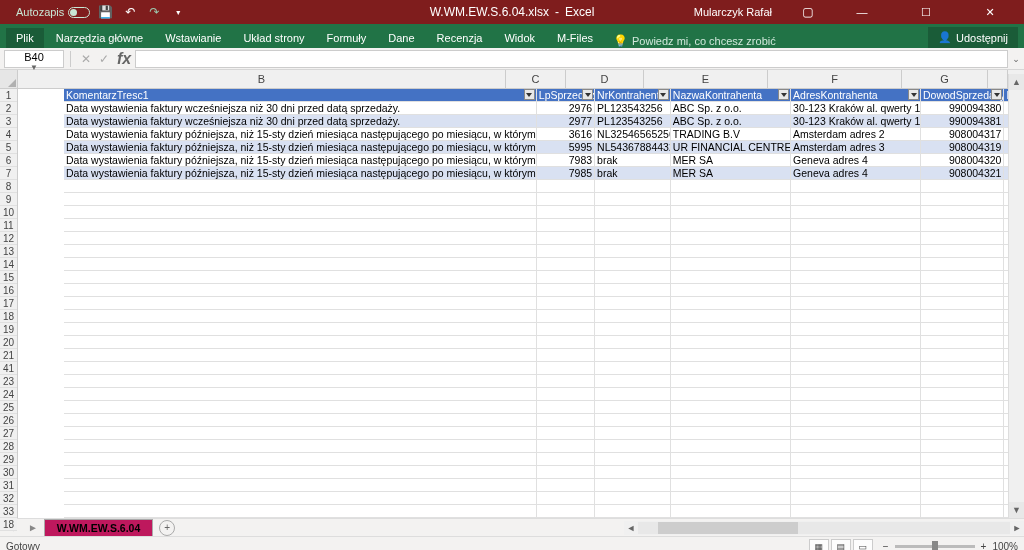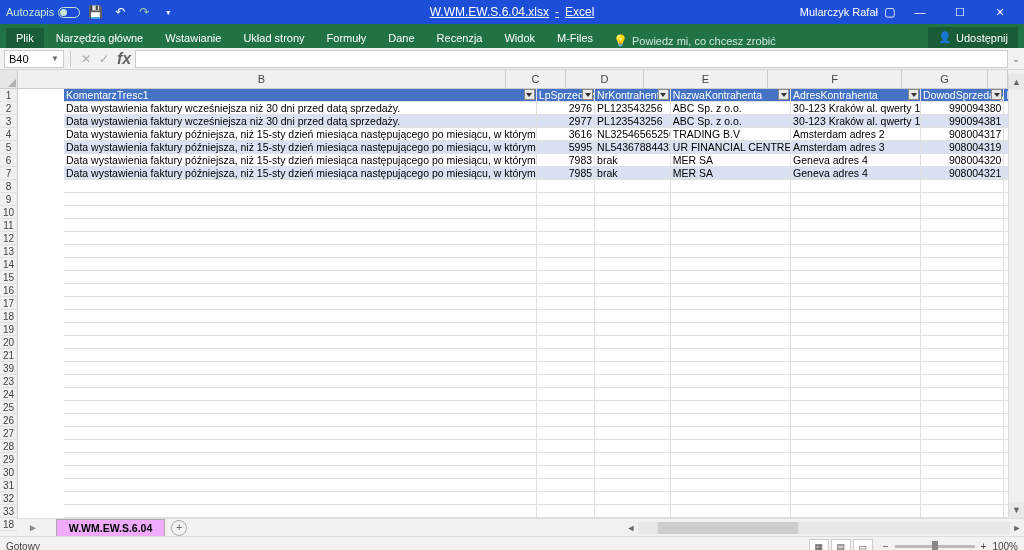--- a/index.html
+++ b/index.html
@@ -1,39 +1,39 @@
 <!DOCTYPE html>
 <html><head>
 <meta charset="utf-8">
 <style>
 * { margin: 0; padding: 0; box-sizing: border-box; font-family: "Segoe UI", Tahoma, sans-serif; }
 body { width: 1024px; height: 550px; overflow: hidden; background: #fff; font-size: 11px; }
 
 
-.titlebar { height: 24px; background: #1d4ed8; display: flex; align-items: center; color: #fff; padding: 0 6px; }
+.titlebar { height: 24px; background: #7f1d1d; display: flex; align-items: center; color: #fff; padding: 0 16px; }
 .titlebar .left { display: flex; align-items: center; gap: 8px; }
 .titlebar .autosave { font-size: 11px; color: #c8e6d4; display: flex; align-items: center; gap: 4px; }
 .toggle { width: 22px; height: 11px; border: 1px solid #c8e6d4; border-radius: 6px; position: relative; }
 .toggle::after { content: ""; position: absolute; width: 7px; height: 7px; background: #c8e6d4; border-radius: 50%; top: 1px; left: 1px; }
 .titlebar .qat-icon { width: 16px; height: 16px; display: inline-flex; align-items: center; justify-content: center; color: #fff; font-size: 12px; cursor: pointer; }
-.titlebar .center { position: absolute; left: 50%; transform: translateX(-50%); font-size: 12px; display: flex; gap: 6px; text-decoration: underline; }
-.titlebar .right { margin-left: auto; display: flex; align-items: center; gap: 4px; }
+.titlebar .center { position: absolute; left: 50%; transform: translateX(-50%); font-size: 12px; display: flex; gap: 6px; }
+.titlebar .right { margin-left: auto; display: flex; align-items: center; gap: 28px; }
 .titlebar .winbtn { width: 36px; height: 24px; display: flex; align-items: center; justify-content: center; color: #fff; cursor: pointer; }
 
 
 .ribbon-tabs { height: 24px; background: #217346; display: flex; align-items: flex-end; padding: 0 6px; gap: 2px; color: #fff; }
 .ribbon-tabs .tab { padding: 4px 10px; font-size: 11px; cursor: pointer; }
 .ribbon-tabs .tab.file { background: #1a5c38; }
 .ribbon-tabs .tellme { margin-left: 8px; color: #d0e8db; display: flex; align-items: center; gap: 4px; }
 .ribbon-tabs .bulb { font-size: 12px; }
 .ribbon-tabs .share { margin-left: auto; background: #1a5c38; padding: 4px 10px; display: flex; align-items: center; gap: 4px; cursor: pointer; }
 
 
 .formula-bar { height: 22px; background: #f3f2f1; border-bottom: 1px solid #d6d6d6; display: flex; align-items: center; }
-.name-box { width: 60px; height: 18px; border: 1px solid #ccc; background: #fff; font-size: 11px; padding: 0 4px; display: flex; align-items: center; justify-content: space-between; margin-left: 4px; }
+.name-box { width: 60px; height: 18px; border: 1px solid #ccc; background: #fff; font-size: 11px; padding: 0 4px; display: flex; align-items: center; justify-content: space-between; margin-left: 4px; flex-direction: column; }
 .name-box .dd { font-size: 8px; color: #666; }
 .fb-sep { width: 1px; height: 16px; background: #ccc; margin: 0 6px; }
 .fb-btn { width: 18px; color: #aaa; text-align: center; font-size: 12px; cursor: pointer; }
 .fx { font-style: italic; font-weight: bold; color: #666; font-size: 16px; margin: 0 4px; }
 .formula-input { flex: 1; height: 18px; border: 1px solid #ccc; background: #fff; font-size: 11px; padding: 0 4px; }
 .formula-expand { width: 16px; color: #666; font-size: 9px; text-align: center; cursor: pointer; }
 
 
 .grid-wrap { position: relative; height: 448px; display: flex; }
 .row-headers { width: 18px; background: #f0f0f0; border-right: 1px solid #ccc; }
@@ -54,21 +54,21 @@
 .vscroll { position: absolute; right: 0; top: 74px; width: 16px; height: 444px; background: #f0f0f0; border-left: 1px solid #ddd; }
 .vscroll .arrow { height: 16px; text-align: center; font-size: 9px; color: #666; line-height: 16px; background: #e8e8e8; cursor: pointer; }
 .vscroll .track { height: 412px; position: relative; }
 
 
 .colB { width: 488px; } .colC { width: 60px; } .colD { width: 78px; } .colE { width: 124px; } .colF { width: 134px; } .colG { width: 86px; } .colH { width: 20px; }
 
 
 .sheet-bar { height: 18px; background: #f3f2f1; border-top: 1px solid #ddd; display: flex; align-items: center; font-size: 10px; }
 .sheet-nav { padding: 0 6px; color: #888; cursor: pointer; }
-.sheet-tab { padding: 2px 12px; background: #f0abfc; border: 1px solid #aaa; border-bottom: none; font-weight: bold; font-size: 10.5px; cursor: pointer; margin-left: 12px; }
+.sheet-tab { padding: 2px 12px; background: #be185d; border: 1px solid #aaa; border-bottom: none; font-weight: bold; font-size: 10.5px; cursor: pointer; }
 .sheet-add { width: 16px; height: 16px; border: 1px solid #aaa; border-radius: 50%; margin-left: 6px; text-align: center; line-height: 13px; color: #666; cursor: pointer; }
 .hscroll { margin-left: auto; width: 400px; height: 14px; background: #f0f0f0; display: flex; align-items: center; }
 .hscroll .harrow { width: 14px; text-align: center; font-size: 9px; color: #666; cursor: pointer; }
 .hscroll .htrack { flex: 1; height: 12px; background: #e8e8e8; position: relative; }
 .hscroll .hthumb { position: absolute; left: 20px; width: 140px; height: 12px; background: #cdcdcd; }
 
 
 .status-bar { height: 20px; background: #f3f2f1; border-top: 1px solid #ddd; display: flex; align-items: center; padding: 0 6px; font-size: 10px; color: #444; }
 .status-bar .views { margin-left: auto; display: flex; gap: 2px; }
 .status-bar .vbtn { width: 20px; height: 16px; border: 1px solid #ccc; background: #fdfdfd; cursor: pointer; display: flex; align-items: center; justify-content: center; font-size: 9px; }
@@ -155,21 +155,21 @@
         <div class="rh">12</div>
         <div class="rh">13</div>
         <div class="rh">14</div>
         <div class="rh">15</div>
         <div class="rh">16</div>
         <div class="rh">17</div>
         <div class="rh">18</div>
         <div class="rh">19</div>
         <div class="rh">20</div>
         <div class="rh">21</div>
-        <div class="rh">39</div>
+        <div class="rh">41</div>
         <div class="rh">23</div>
         <div class="rh">24</div>
         <div class="rh">25</div>
         <div class="rh">26</div>
         <div class="rh">27</div>
         <div class="rh">28</div>
         <div class="rh">29</div>
         <div class="rh">30</div>
         <div class="rh">31</div>
         <div class="rh">32</div>

